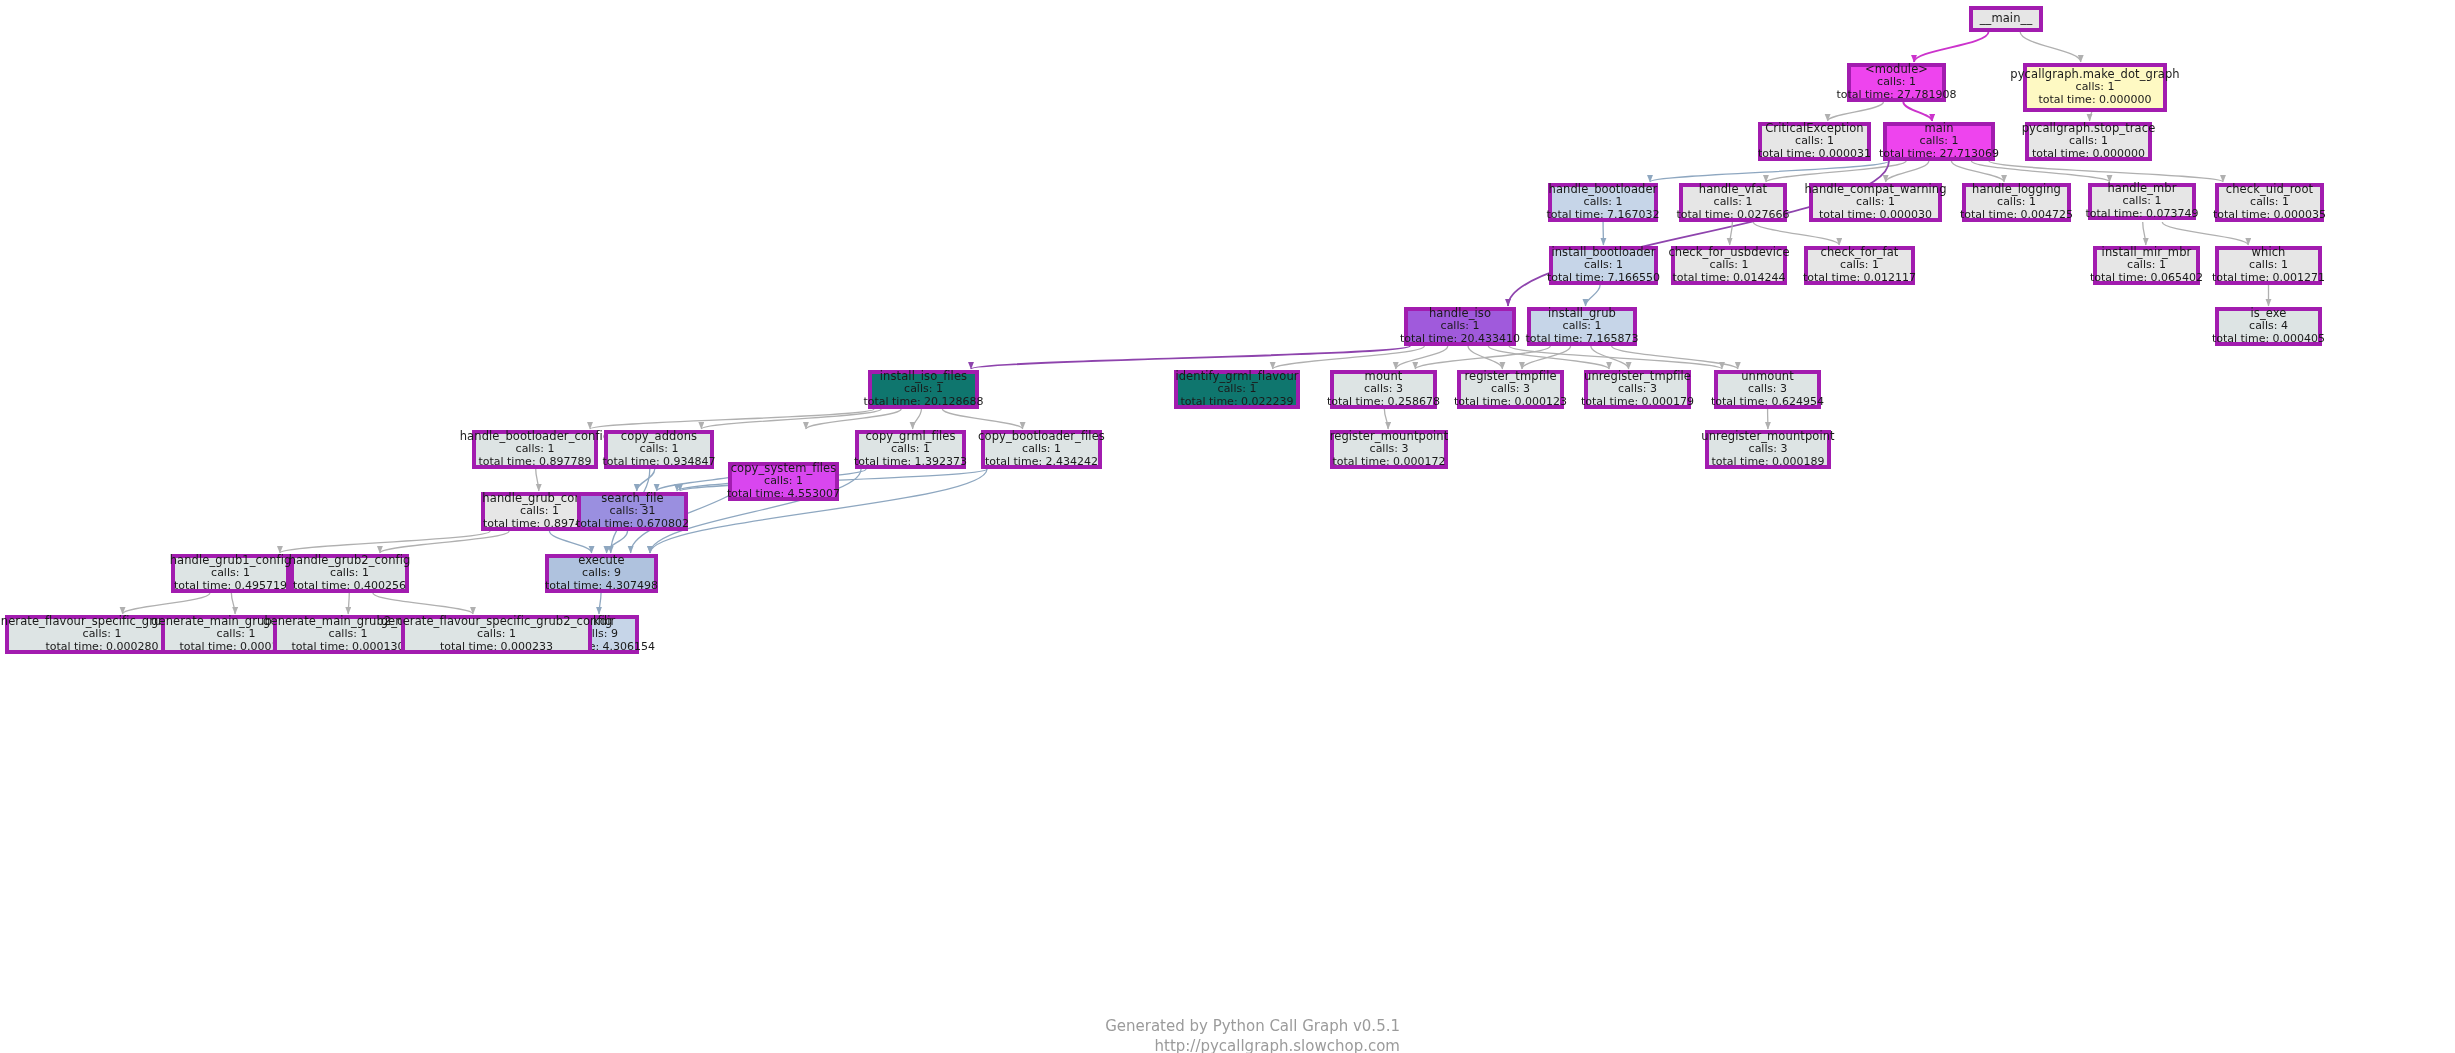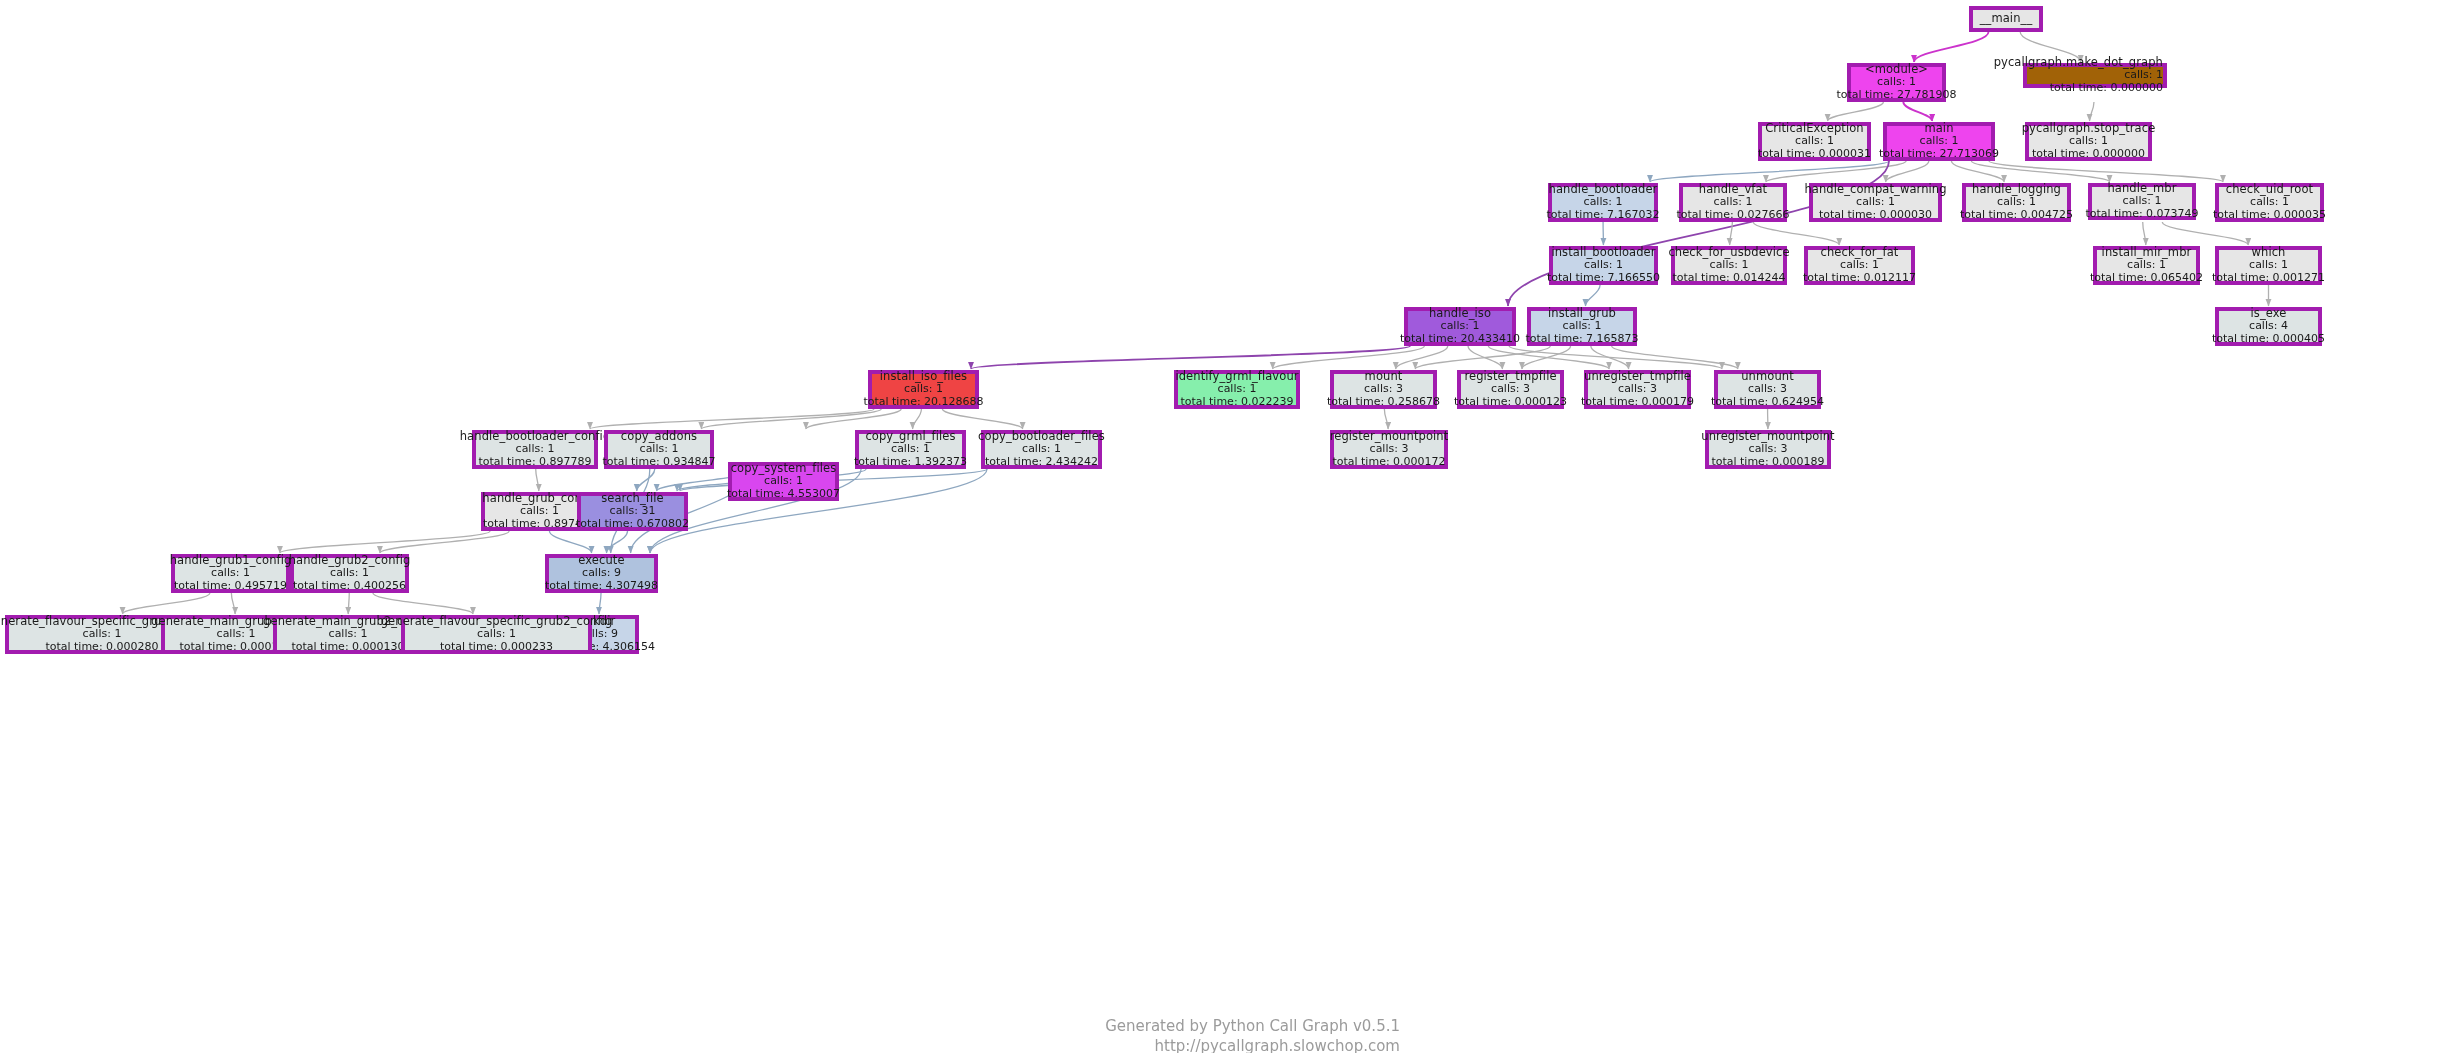--- a/index.html
+++ b/index.html
@@ -131,21 +131,21 @@
     </svg>
   <div id="node-layer">
       <div class="node" style="left: 1969px; top: 6px; width: 74px; height: 26px; background: rgb(230, 230, 230);">
         <div class="n-name">__main__</div>
       </div>
       <div class="node" style="left: 1847px; top: 63px; width: 99px; height: 39px; background: rgb(238, 68, 238);">
         <div class="n-name">&lt;module&gt;</div>
         <div class="n-calls">calls: 1</div>
         <div class="n-time">total time: 27.781908</div>
       </div>
-      <div class="node" style="left: 2023px; top: 63px; width: 144px; height: 25px; background: #a16207; align-items: flex-end;">
+      <div class="node" style="left: 2023px; top: 63px; width: 144px; height: 49px; background: #fef9c3;">
         <div class="n-name">pycallgraph.make_dot_graph</div>
         <div class="n-calls">calls: 1</div>
         <div class="n-time">total time: 0.000000</div>
       </div>
       <div class="node" style="left: 1758px; top: 122px; width: 113px; height: 39px; background: rgb(230, 230, 230);">
         <div class="n-name">CriticalException</div>
         <div class="n-calls">calls: 1</div>
         <div class="n-time">total time: 0.000031</div>
       </div>
       <div class="node" style="left: 1883px; top: 122px; width: 112px; height: 39px; background: rgb(238, 68, 238);">
@@ -221,26 +221,26 @@
       <div class="node" style="left: 1404px; top: 307px; width: 112px; height: 39px; background: rgb(160, 90, 220);">
         <div class="n-name">handle_iso</div>
         <div class="n-calls">calls: 1</div>
         <div class="n-time">total time: 20.433410</div>
       </div>
       <div class="node" style="left: 1527px; top: 307px; width: 110px; height: 39px; background: rgb(198, 213, 232);">
         <div class="n-name">install_grub</div>
         <div class="n-calls">calls: 1</div>
         <div class="n-time">total time: 7.165873</div>
       </div>
-      <div class="node" style="left: 868px; top: 370px; width: 111px; height: 39px; background: #ef4444;">
+      <div class="node" style="left: 868px; top: 370px; width: 111px; height: 39px; background: #0f766e;">
         <div class="n-name">install_iso_files</div>
         <div class="n-calls">calls: 1</div>
         <div class="n-time">total time: 20.128688</div>
       </div>
-      <div class="node" style="left: 1174px; top: 370px; width: 126px; height: 39px; background: #86efac;">
+      <div class="node" style="left: 1174px; top: 370px; width: 126px; height: 39px; background: #0f766e;">
         <div class="n-name">identify_grml_flavour</div>
         <div class="n-calls">calls: 1</div>
         <div class="n-time">total time: 0.022239</div>
       </div>
       <div class="node" style="left: 1330px; top: 370px; width: 107px; height: 39px; background: rgb(221, 228, 228);">
         <div class="n-name">mount</div>
         <div class="n-calls">calls: 3</div>
         <div class="n-time">total time: 0.258678</div>
       </div>
       <div class="node" style="left: 1457px; top: 370px; width: 107px; height: 39px; background: rgb(221, 228, 228);">

